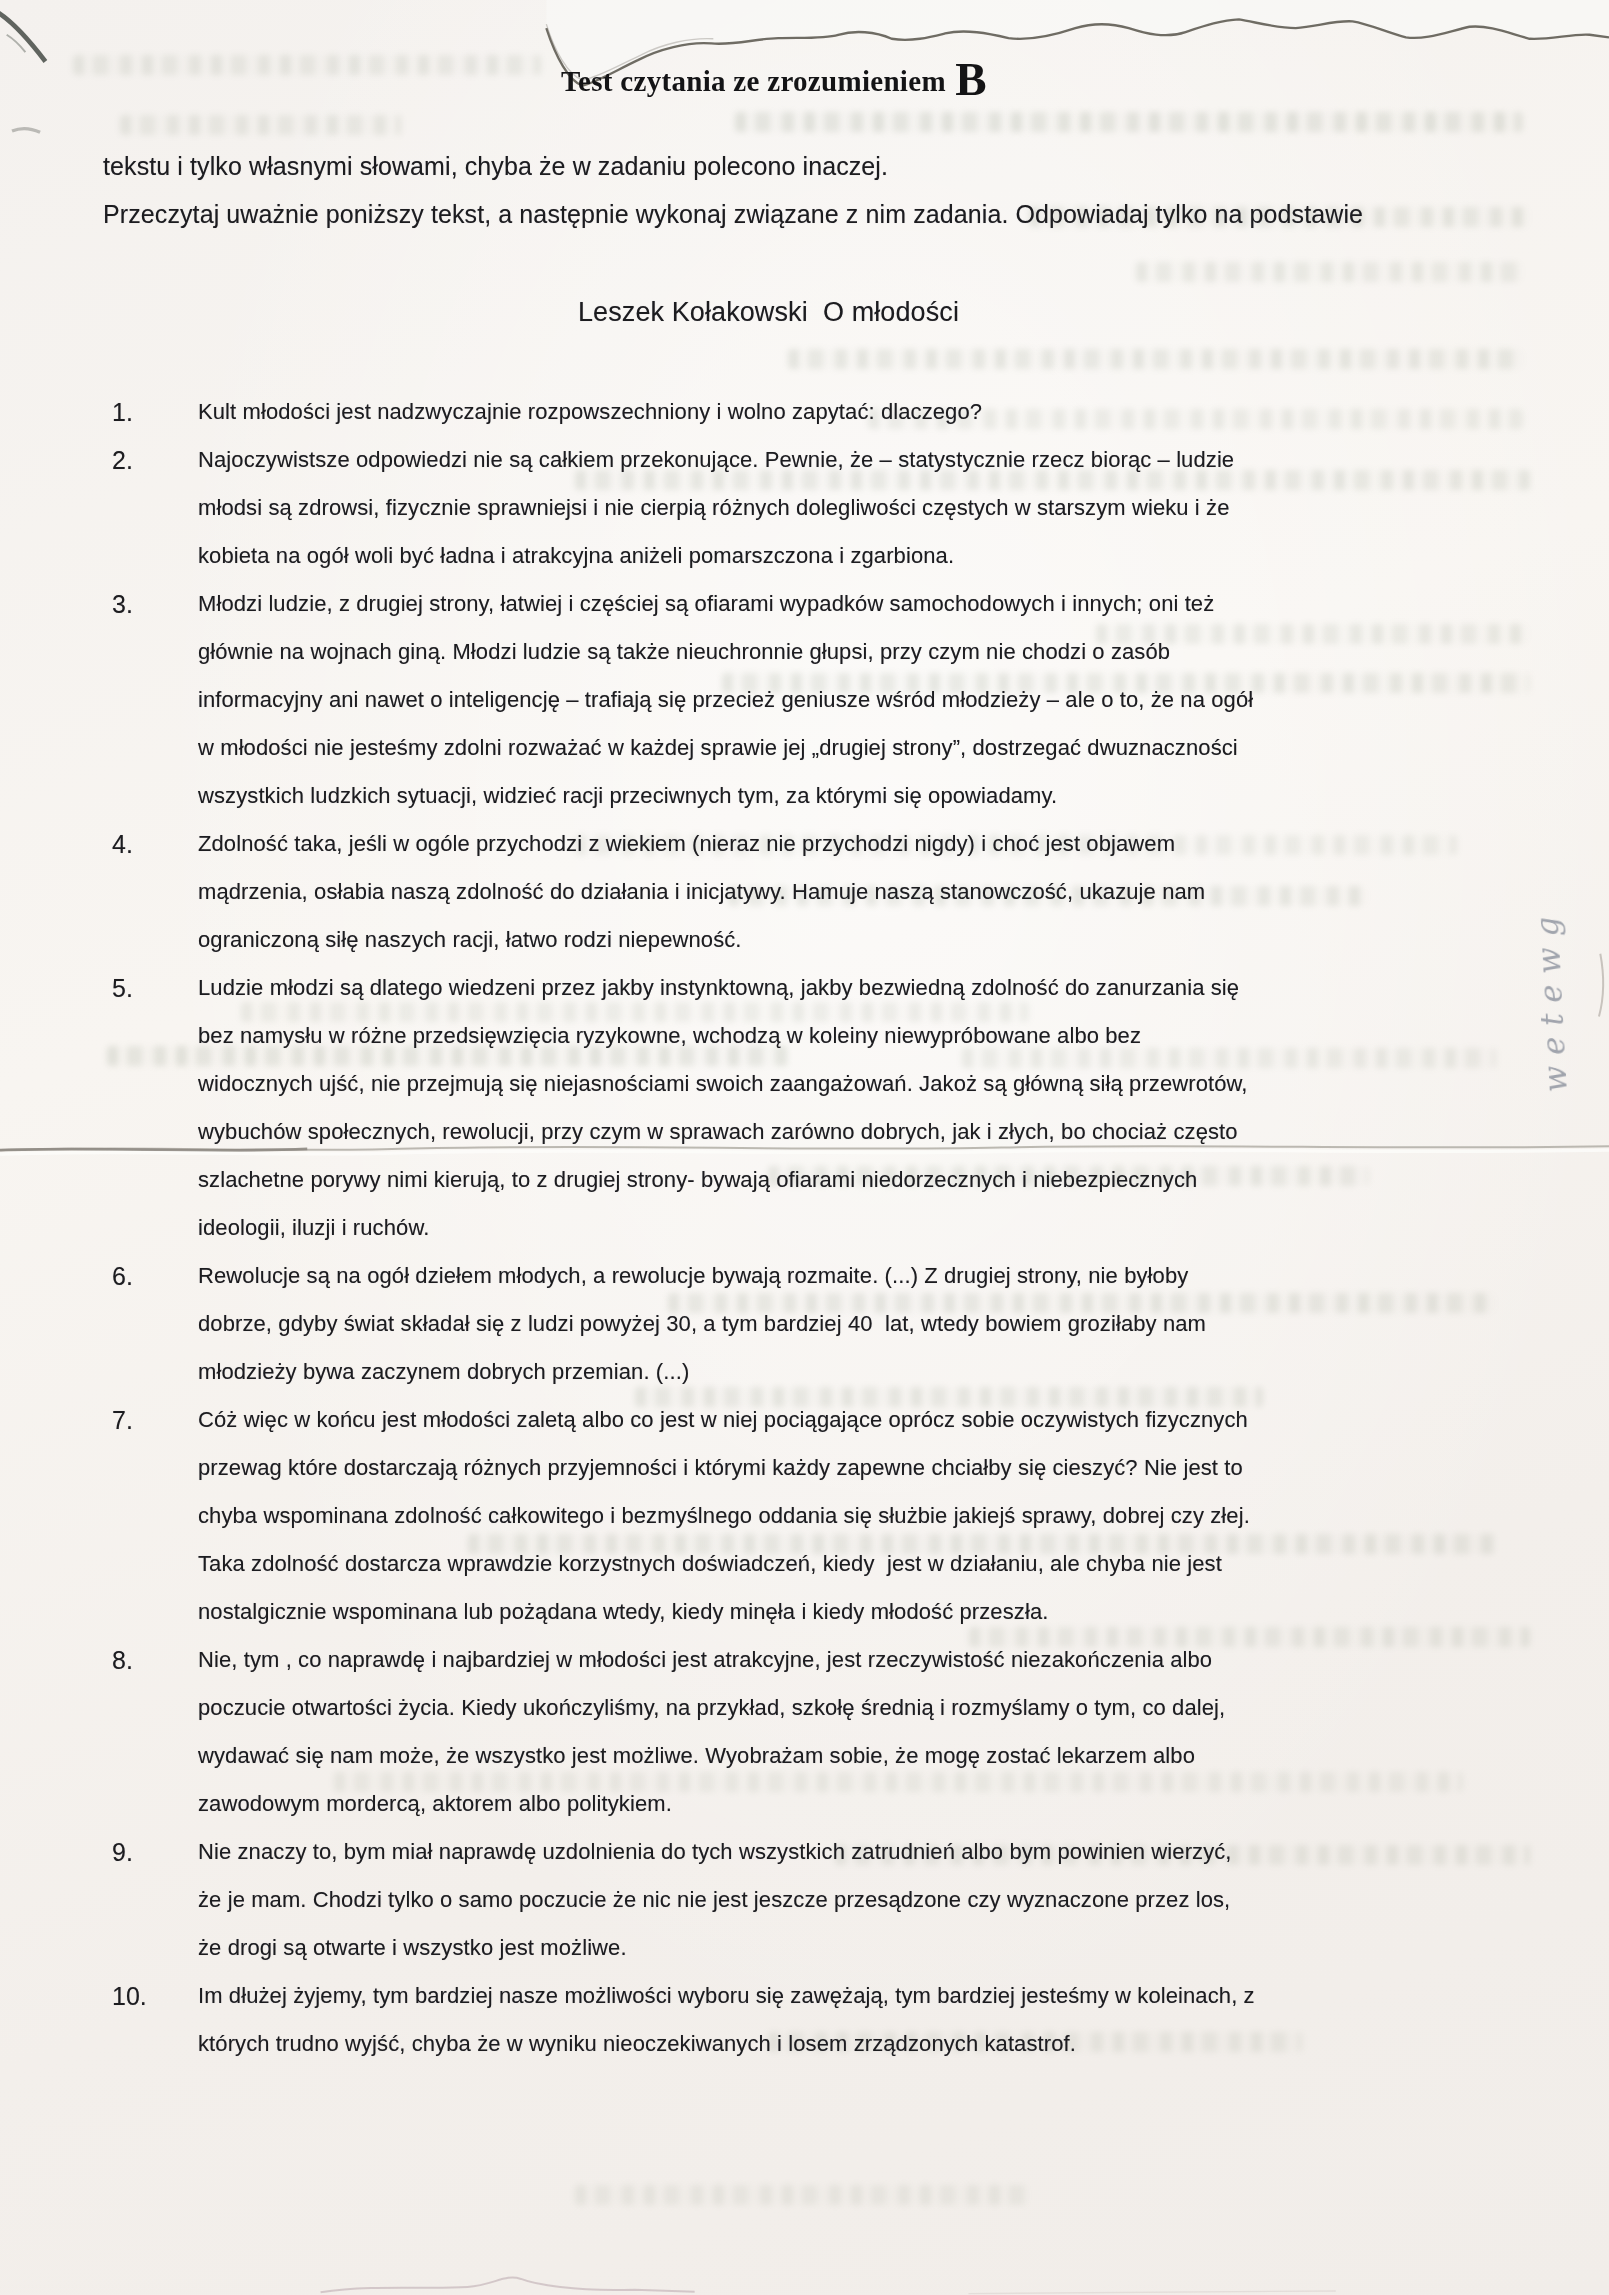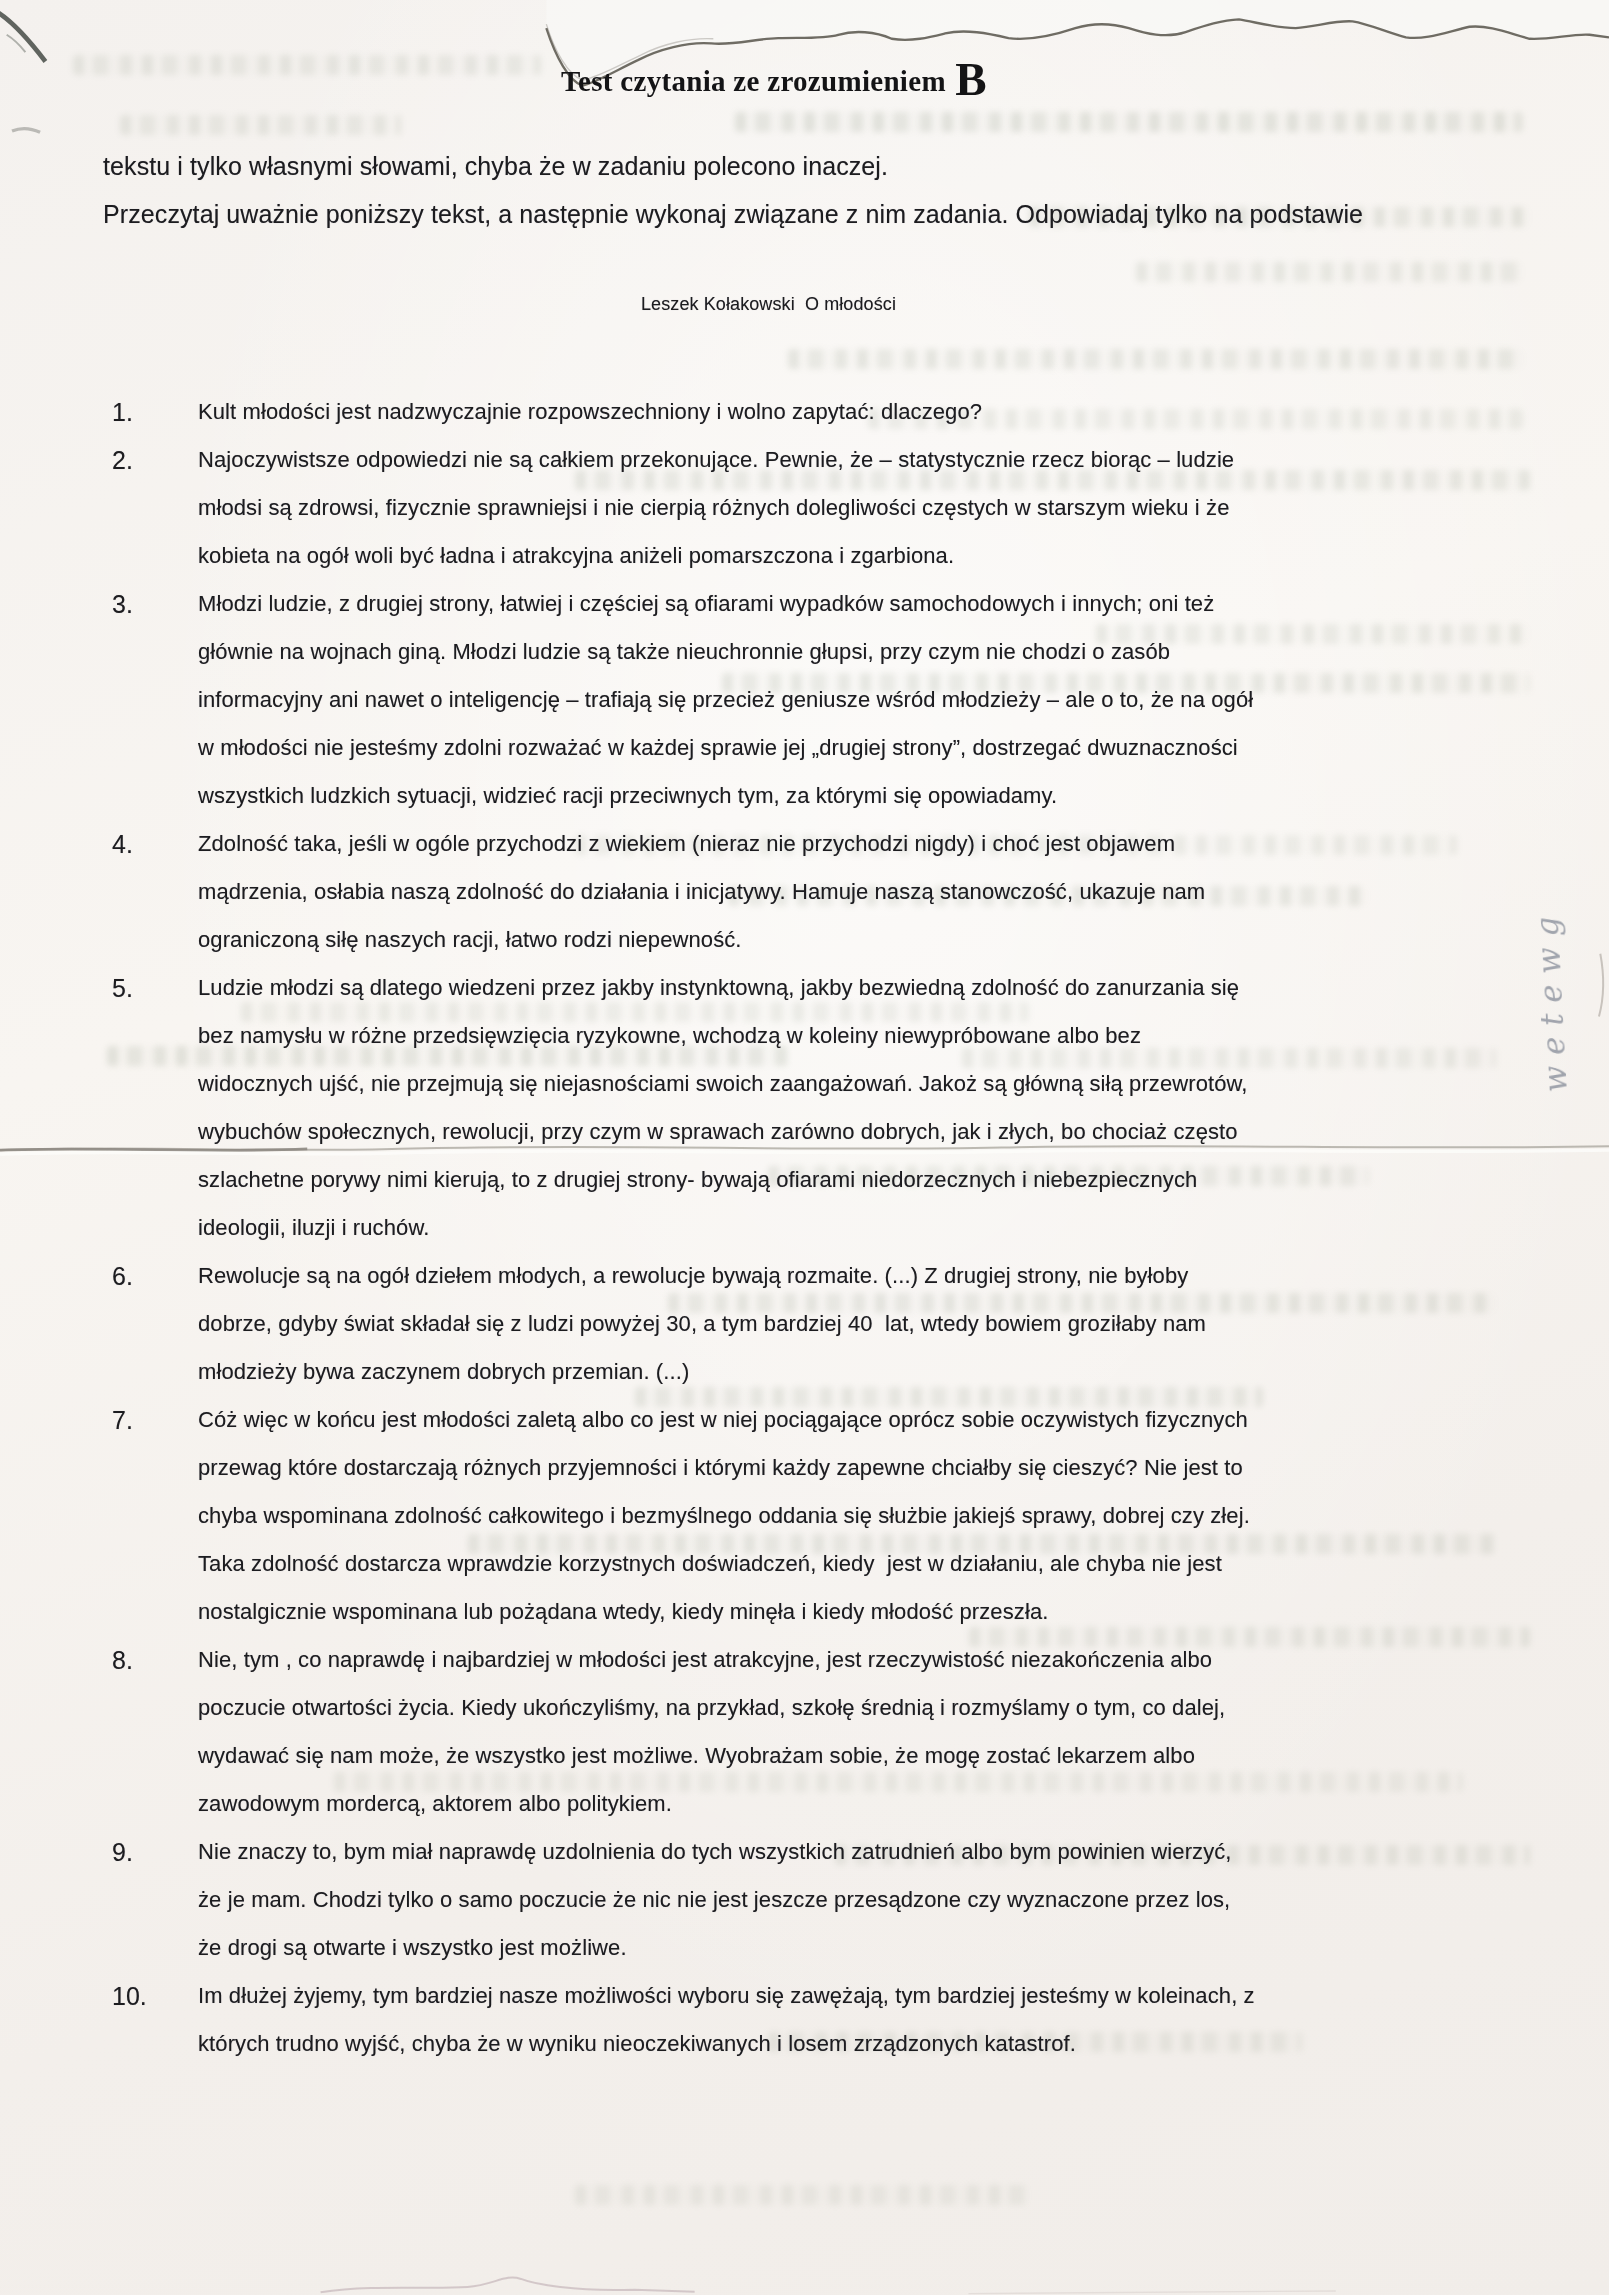--- a/index.html
+++ b/index.html
@@ -27,22 +27,22 @@
     text-align:center;white-space:pre;
     font-family:"Liberation Serif",serif;font-weight:700;
     color:#141416;
     margin-top:40px;
   }
   .title-main{font-size:29px;letter-spacing:0.3px;}
   .title-variant{font-size:47px;margin-left:9.4px;vertical-align:-4px;}
   .instructions{position:absolute;left:103px;top:142px;width:1443px;}
   .instructions .iline{height:48px;line-height:48px;font-size:25px;white-space:pre;letter-spacing:0.1px;}
   .author-row{
-    position:absolute;left:0;top:280px;width:1537px;height:48px;line-height:48px;
-    text-align:center;font-size:18px;white-space:pre;letter-spacing:0.1px;
+    position:absolute;left:0;top:288px;width:1537px;height:48px;line-height:48px;
+    text-align:center;font-size:27px;white-space:pre;letter-spacing:0.1px;
   }
   .paragraphs{position:absolute;left:198px;top:388px;width:1376px;}
   .para{position:relative;}
   .para .num{
     position:absolute;left:-86px;top:0;width:73px;
     font-size:25px;line-height:48px;white-space:pre;
   }
   .para .line{height:48px;line-height:48px;font-size:22px;white-space:pre;letter-spacing:0.1px;}
   .instructions .iline,.author-row,.para .line,.para .num{
     text-shadow:0 0 0.7px rgba(30,30,55,0.35);

